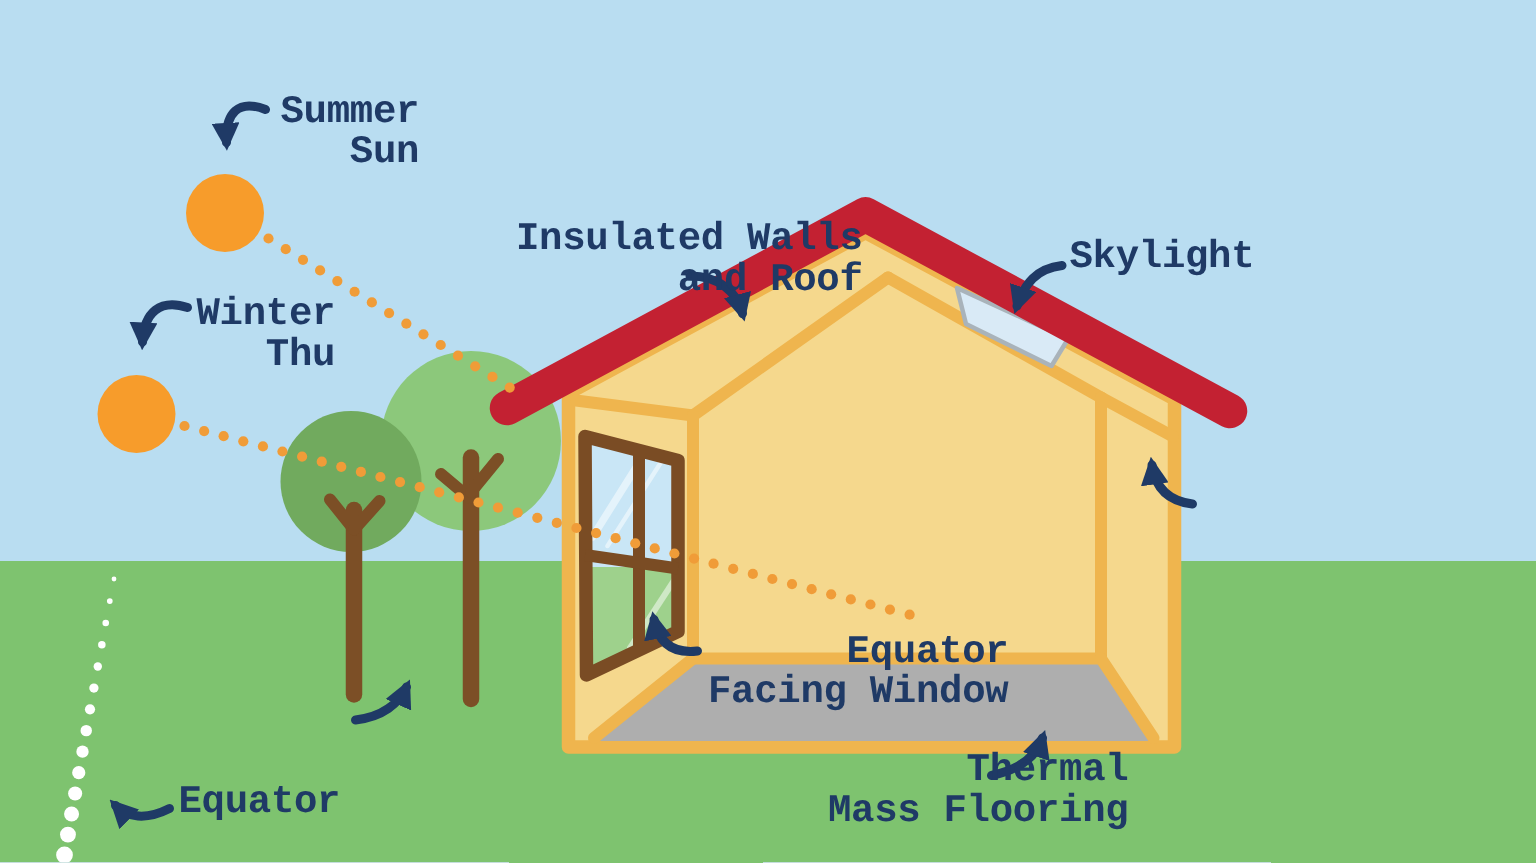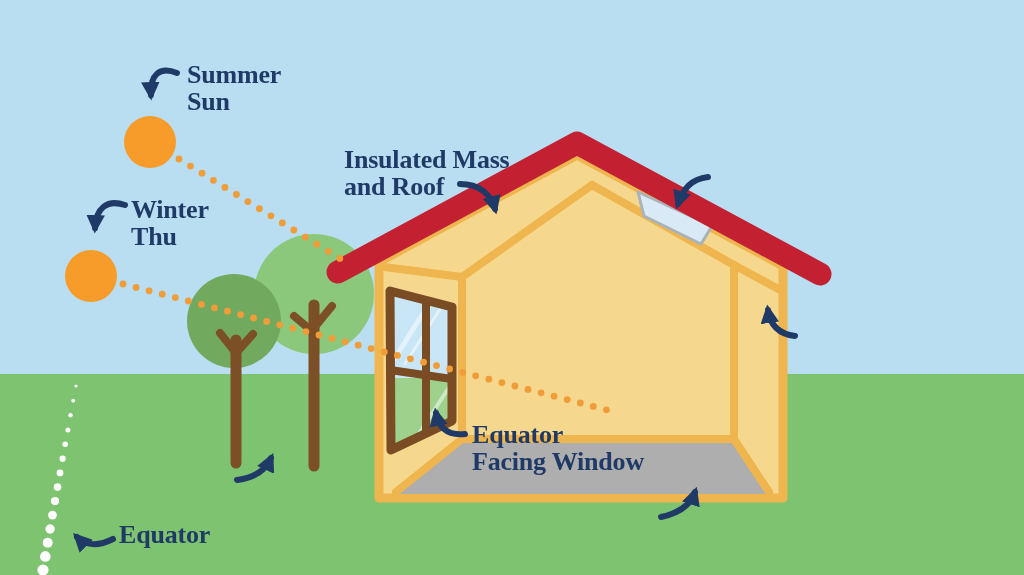--- a/index.html
+++ b/index.html
@@ -1,19 +1,20 @@
 <!DOCTYPE html>
 <html><head>
 <meta charset="utf-8">
 <style>
   html,body{margin:0;padding:0;background:#e8e8e8;}
   .stage{
     position:relative;width:1024px;height:575px;overflow:hidden;
-    font-family:Liberation Serif, serif;
+    font-family:Liberation Mono, monospace;
     background:#B9DDF1;
+    text-align:right;
   }
   .stage svg{position:absolute;left:0;top:0;}
   .lbl{
     position:absolute;
     font-weight:700;font-size:26px;line-height:1.05;
     letter-spacing:-0.2px;
     color:#1F3A66;
     white-space:pre-line;
   }
   .arrow{fill:none;stroke-width:6;stroke-linecap:round;marker-end:url(#ah);}
@@ -168,19 +169,22 @@
     <path class="arrow" d="M661,517 C680,513 691,504 695,492" stroke="#1F3A66"></path>
     <path class="arrow" d="M237,480 C255,478 266,469 271,458" stroke="#1F3A66"></path>
     <path class="arrow" d="M113,539 C97,547 85,545 77,537" stroke="#1F3A66"></path>
   </g>
 </svg>
 
 <div class="lbl" style="left:187px;top:61px">Summer
 Sun</div>
 <div class="lbl" style="left:131px;top:196px">Winter
 Thu</div>
-<div class="lbl" style="left:344px;top:146px">Insulated Mass
+<div class="lbl" style="left:344px;top:146px">Insulated Walls
 and Roof</div>
+<div class="lbl" style="left:713px;top:158px">Skylight</div>
 <div class="lbl" style="left:472px;top:421px">Equator
 Facing Window</div>
+<div class="lbl" style="left:552px;top:500px">Thermal
+Mass Flooring</div>
 <div class="lbl" style="left:119px;top:521px">Equator</div>
 
 </div>
 
 </body></html>

